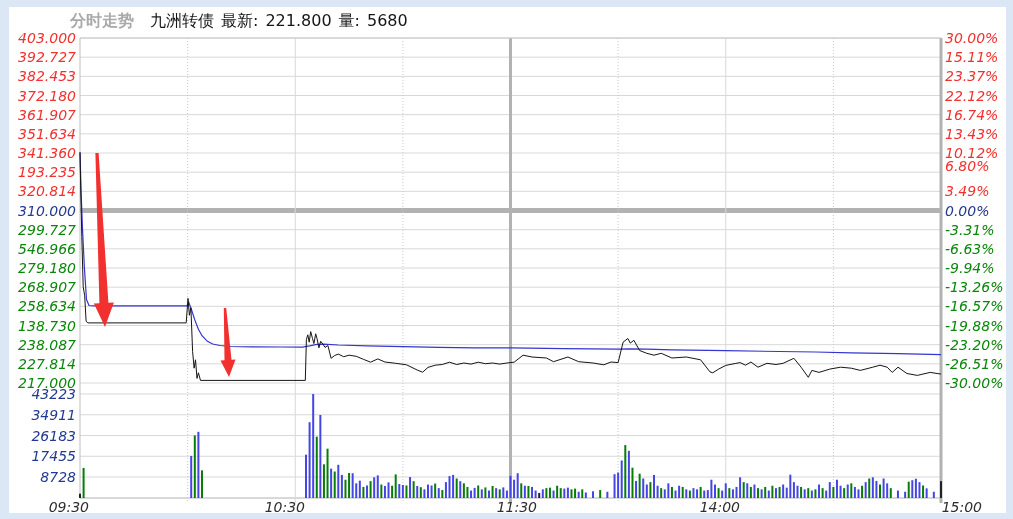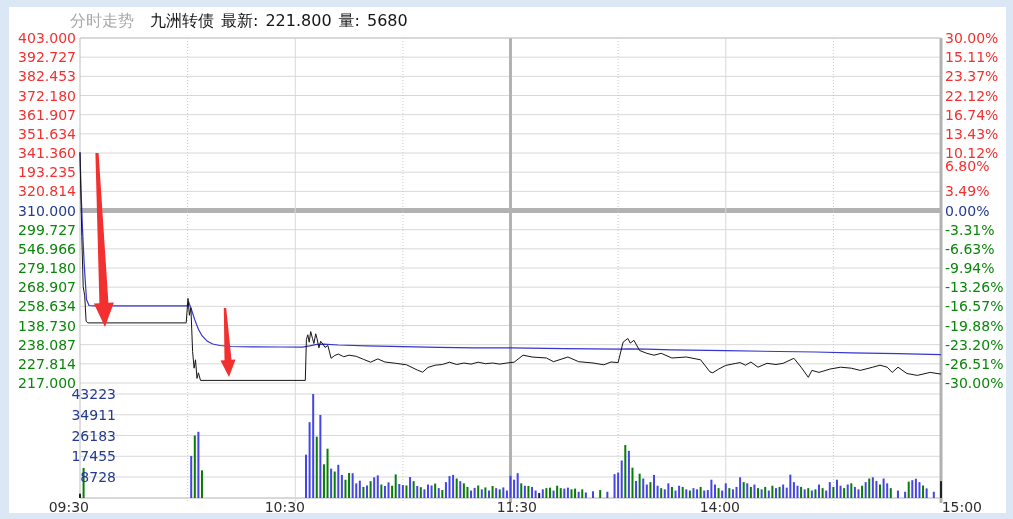--- a/index.html
+++ b/index.html
@@ -7,26 +7,26 @@
     width:1013px;height:519px;position:relative;overflow:hidden;
     background:#ffffff;
     font-family:"DejaVu Sans","Liberation Sans",sans-serif;
   }
   .frame{position:absolute;background:#dbe7f4;}
   #frame-top{left:0;top:0;width:1013px;height:7px;}
   #frame-left{left:0;top:0;width:9px;height:519px;}
   #frame-right{right:0;top:0;width:7px;height:519px;}
   #frame-bottom{left:0;bottom:0;width:1013px;height:6px;}
   .hdr{position:absolute;top:11px;font-size:16px;white-space:pre;}
-  #panel-title{left:70px;color:#a9a9a9;}
+  #panel-title{left:70px;color:#a9a9a9;font-weight:bold;}
   #sec-row{left:150px;color:#161616;display:flex;gap:7px;}
-  .axis-label{position:absolute;font-size:14px;line-height:16px;white-space:nowrap;}
+  .axis-label{position:absolute;font-size:14px;line-height:16px;white-space:nowrap;font-style:italic;}
   .lab-left{left:0;width:76px;text-align:right;}
   .lab-right{left:945px;text-align:left;}
-  .lab-vol{left:0;width:76px;text-align:right;padding-left:40px;}
+  .lab-vol{left:0;width:76px;text-align:right;}
   .lab-time{text-align:right;width:64px;color:#2e2e2e;}
   .red{color:#f23030;}
   .grn{color:#0a860a;}
   .blu{color:#223a8f;}
   #chart-svg{position:absolute;left:0;top:0;}
   #plot-hotspot{position:absolute;left:80px;top:38px;width:861px;height:460px;}
 </style>
 </head>
 <body>
 

